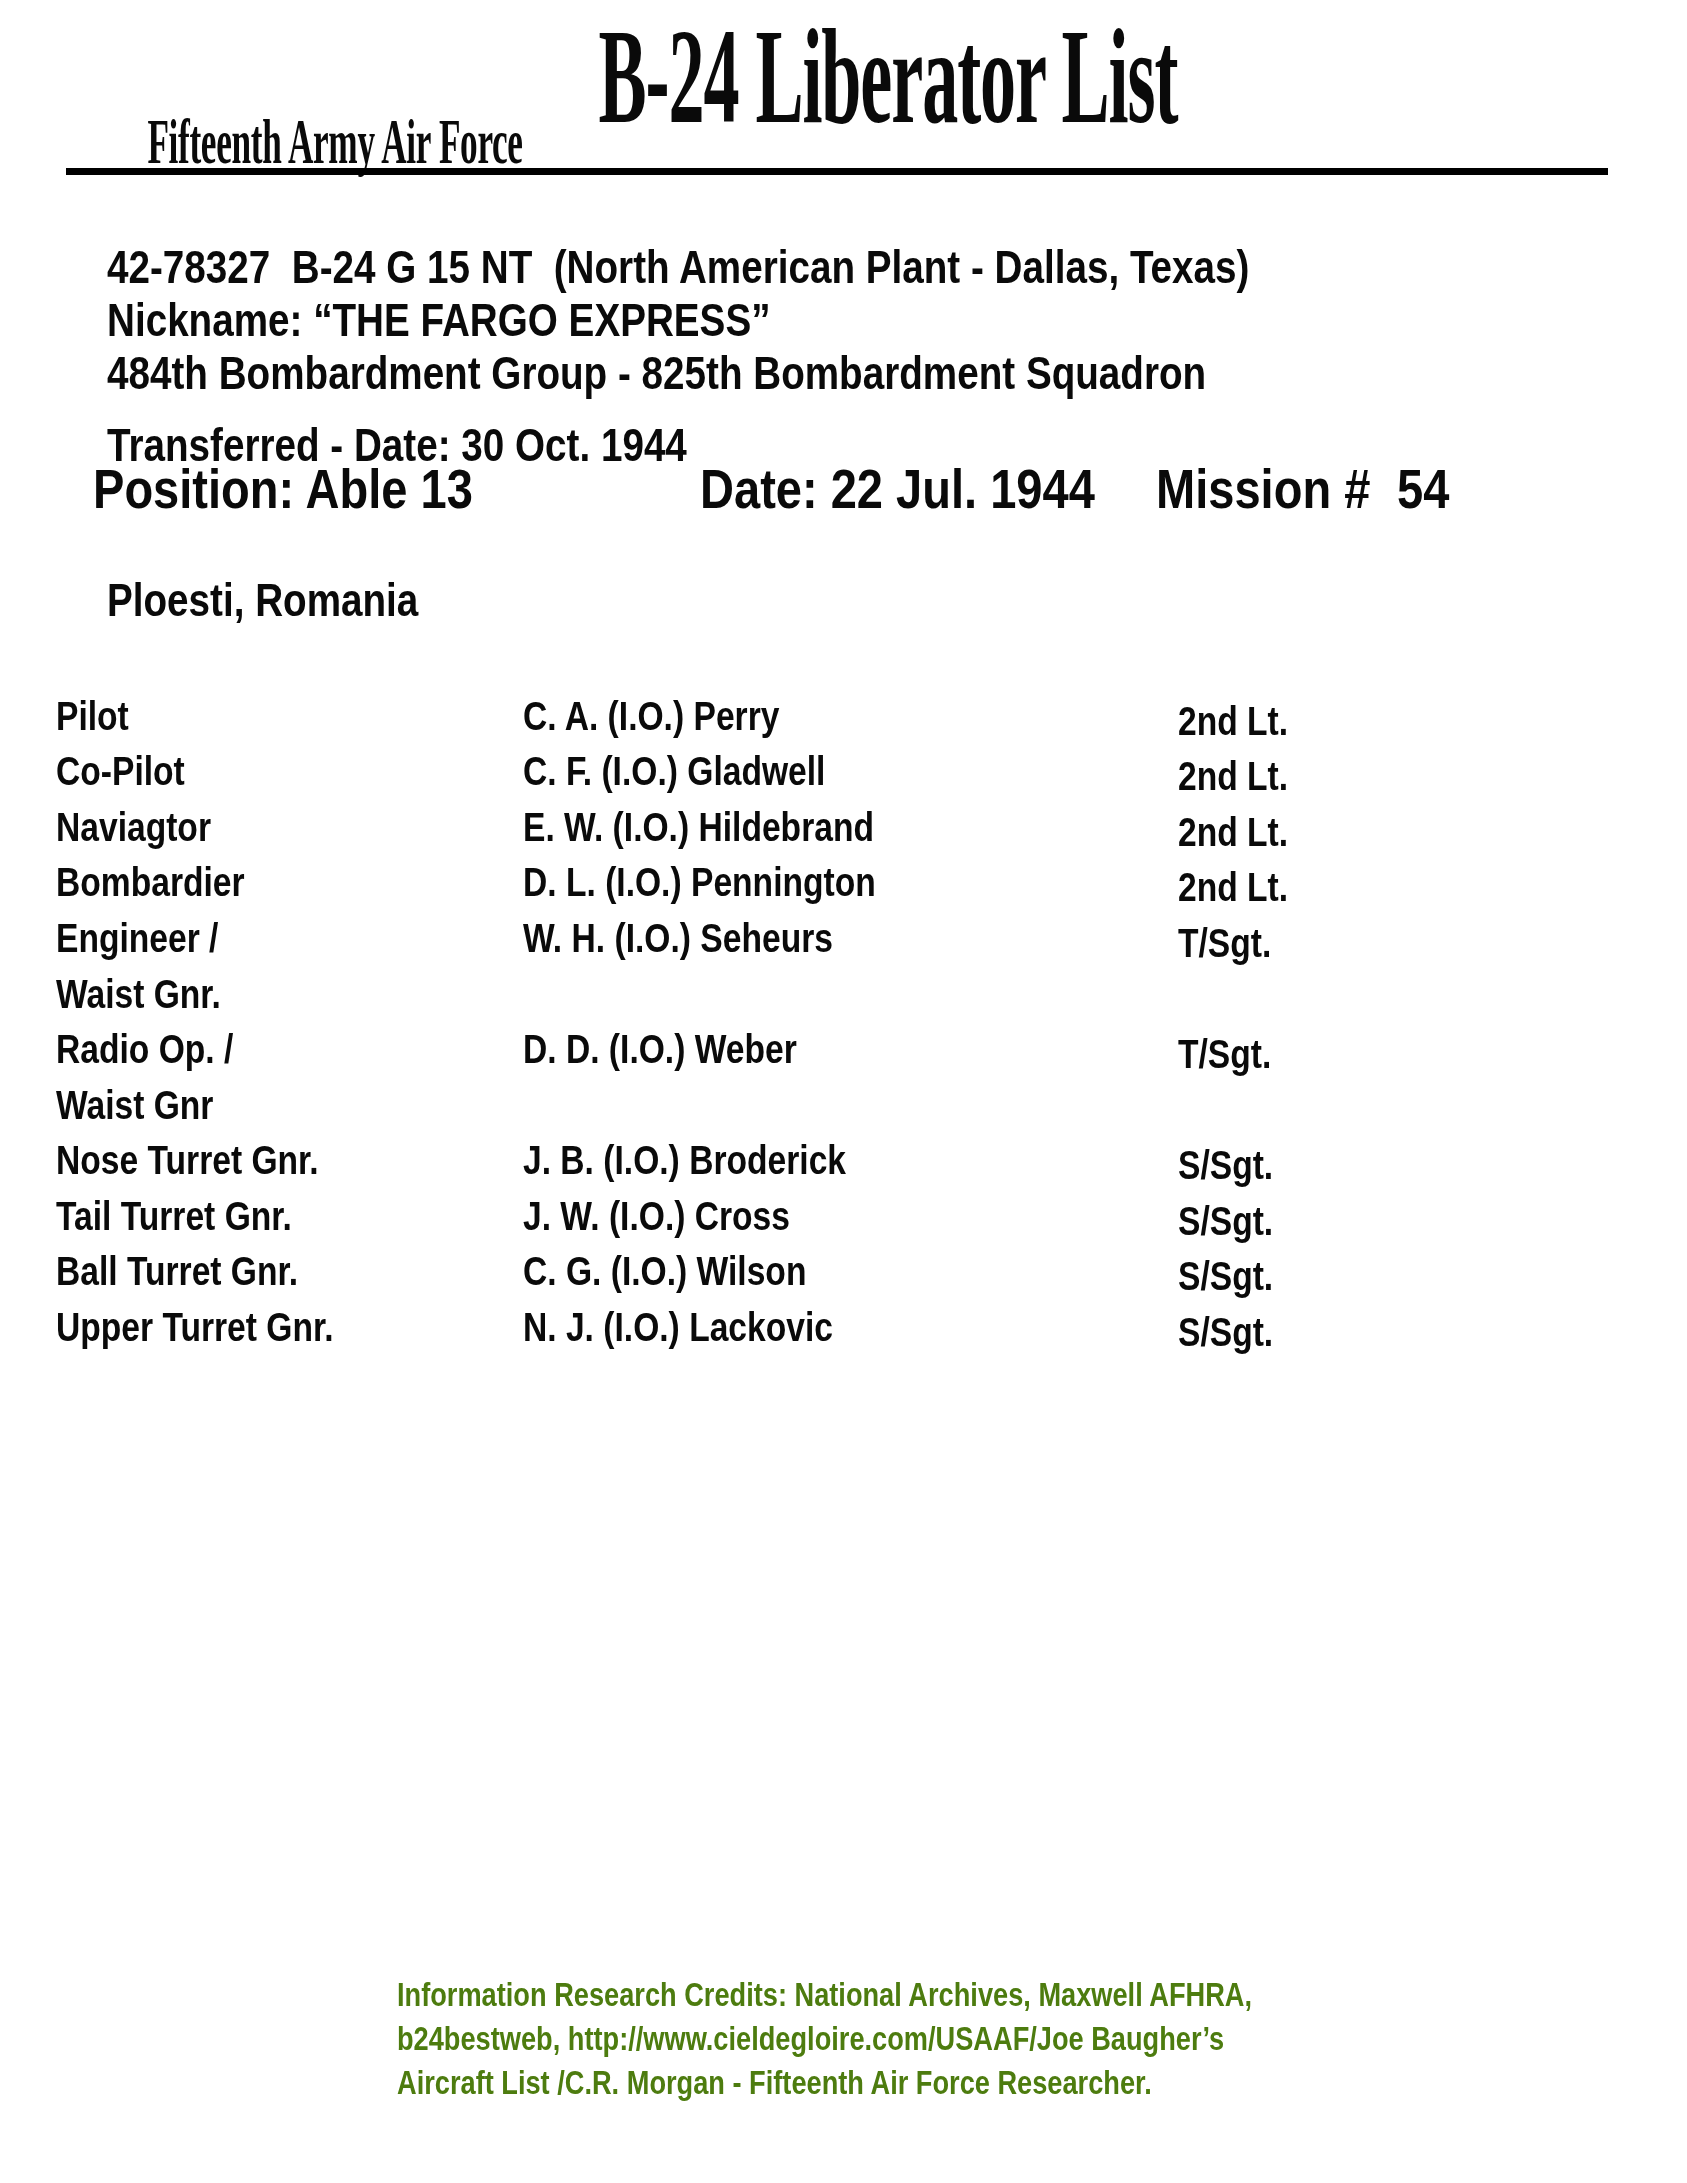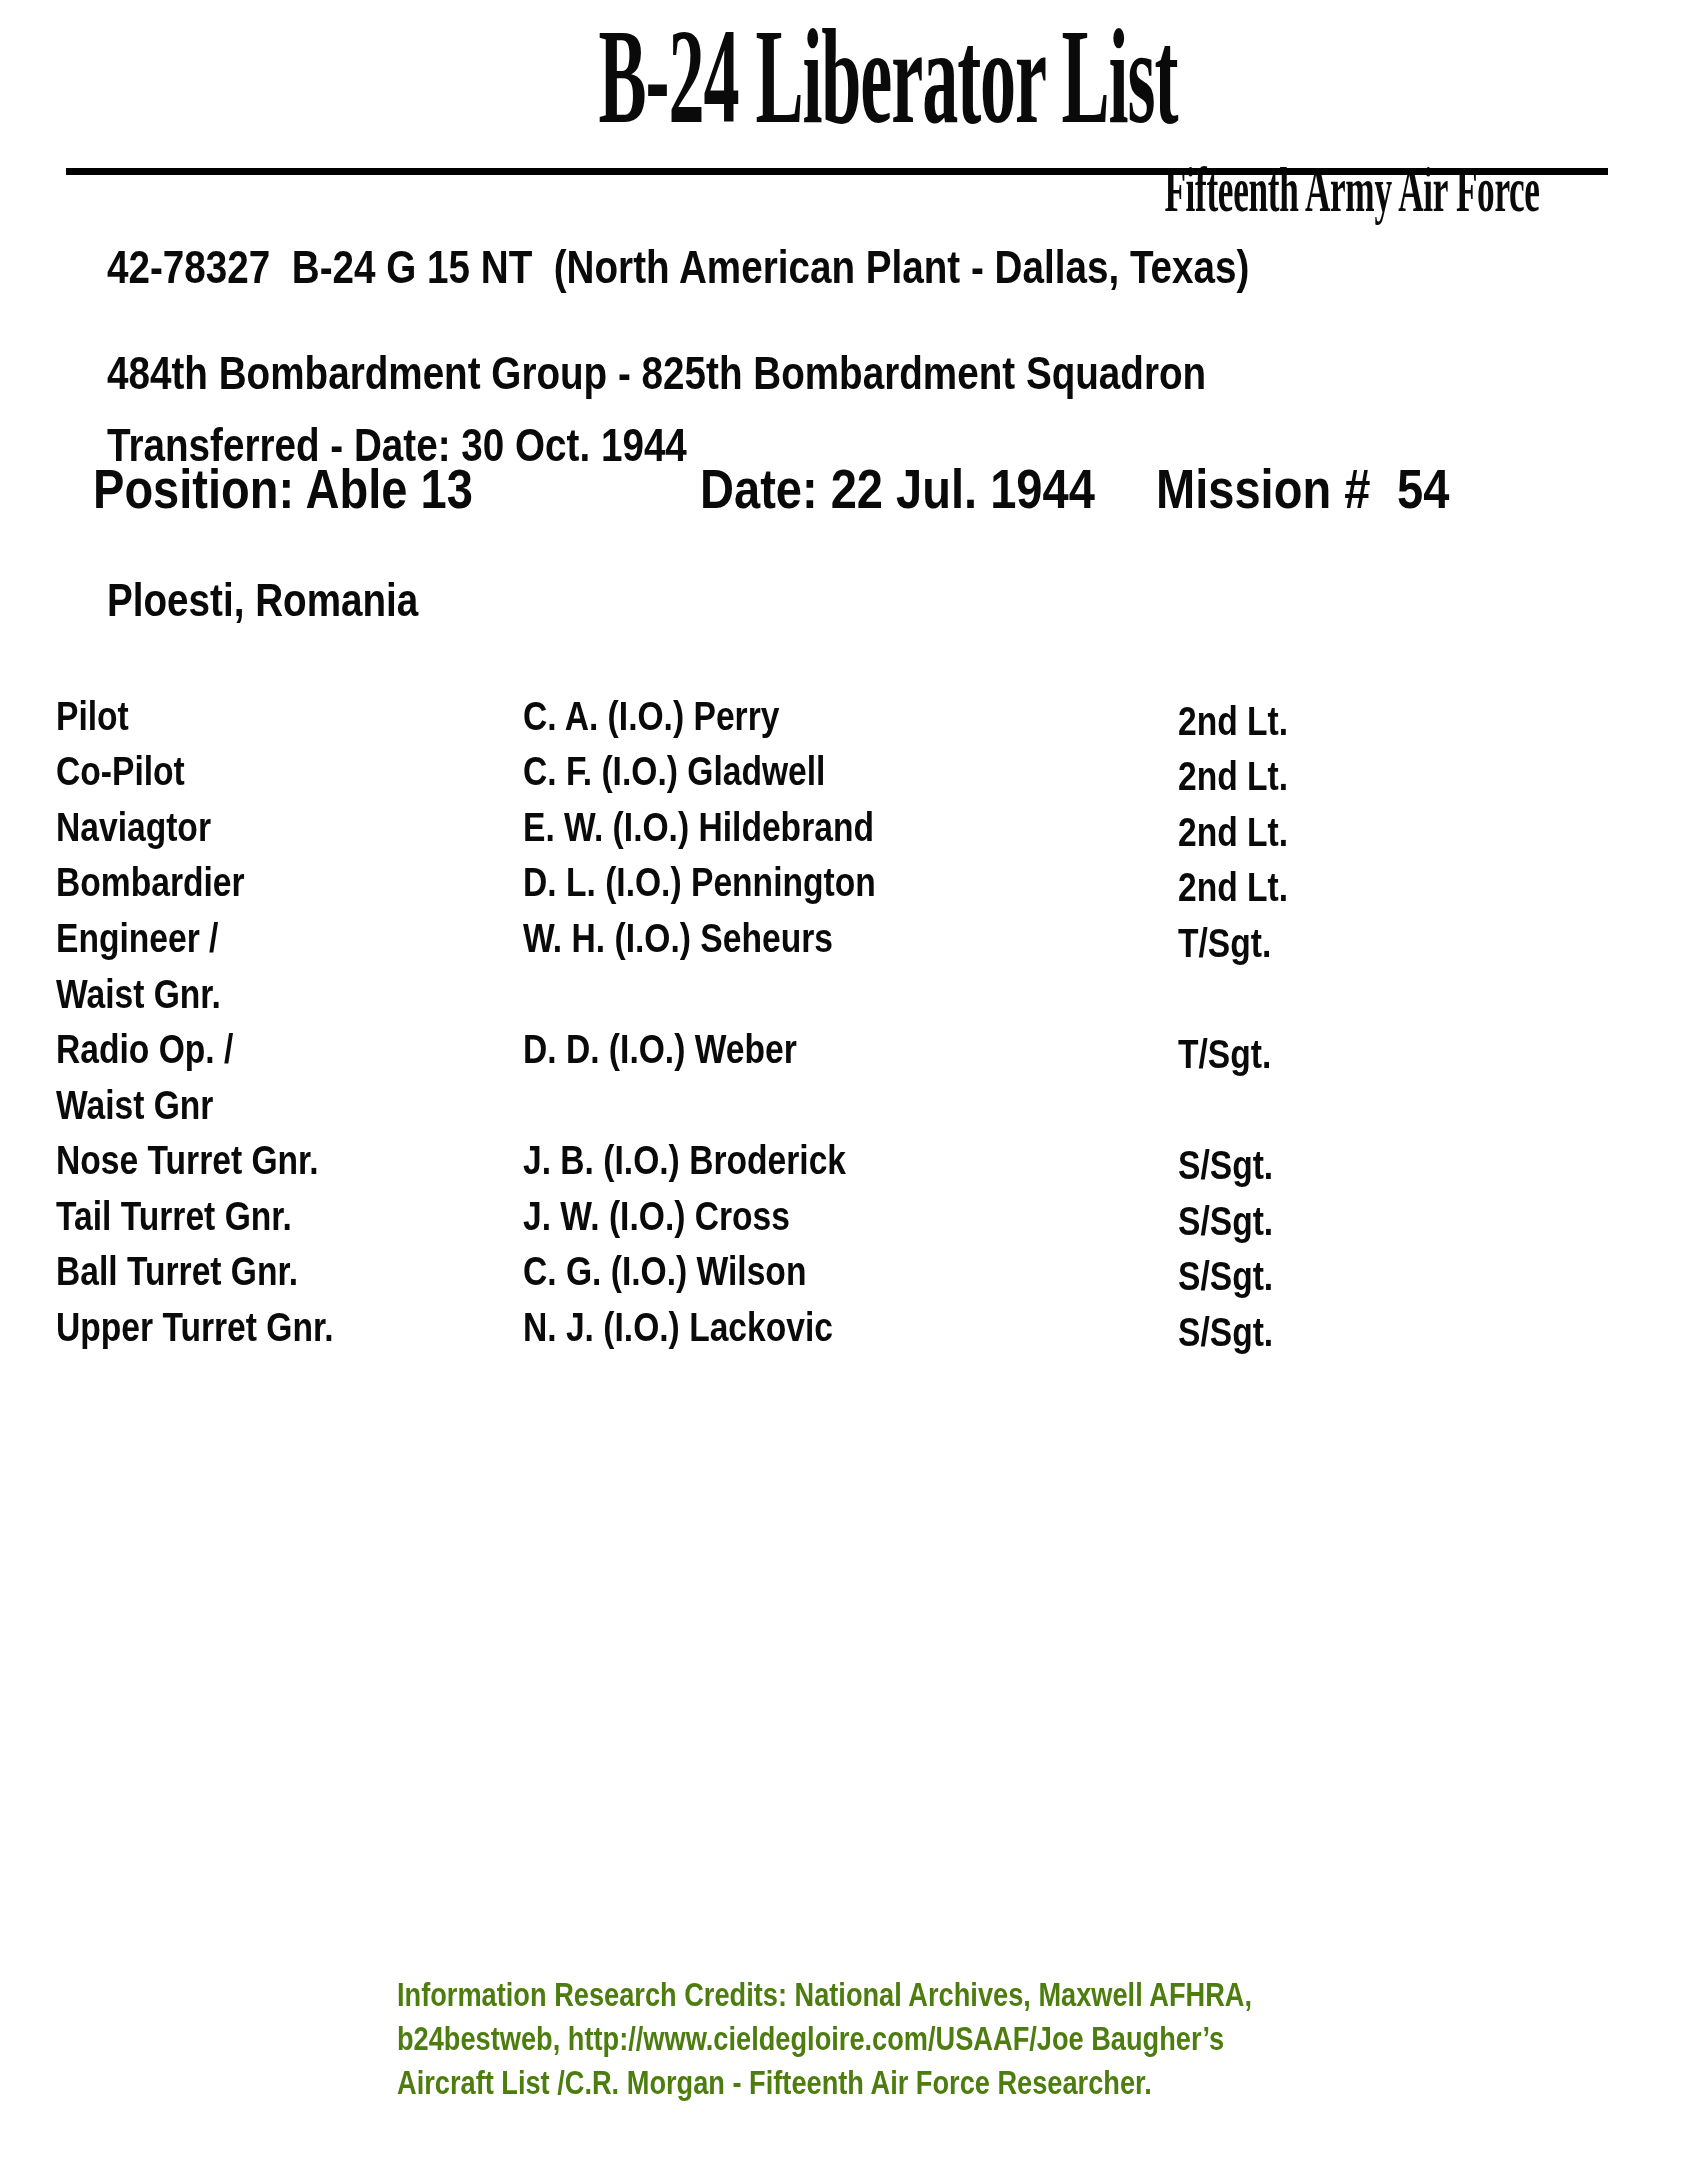--- a/index.html
+++ b/index.html
@@ -35,26 +35,25 @@
   .title-squeeze {
     display: inline-block;
     transform: scaleX(0.53);
     transform-origin: 50% 0;
     letter-spacing: -0.015em;
     white-space: pre;
   }
   .subtitle-wrap {
     position: absolute;
     top: 111px; left: 0; width: 100%;
-    text-align: right;
+    text-align: left;
     font-family: "Liberation Serif", serif;
     font-weight: 700;
     font-size: 63px;
     line-height: 1;
-    margin-top: 48px;
   }
   .subtitle-squeeze {
     display: inline-block;
     transform: scaleX(0.56);
     transform-origin: 50% 0;
     letter-spacing: -0.01em;
     white-space: pre;
   }
   .rule {
     position: absolute;
@@ -98,20 +97,23 @@
   <div class="title-wrap">
     <span class="title-squeeze">B-24 Liberator List</span>
   </div>
   <div class="subtitle-wrap">
     <span class="subtitle-squeeze">Fifteenth Army Air Force</span>
   </div>
   <div class="rule"></div>
 
   <div class="doc-line" style="top:188px">
     <span class="cnd">42-78327  B-24 G 15 NT  (North American Plant - Dallas, Texas)</span>
+  </div>
+  <div class="doc-line" style="top:241px">
+    <span class="cnd">Nickname: “THE FARGO EXPRESS”</span>
   </div>
   <div class="doc-line" style="top:294px">
     <span class="cnd">484th Bombardment Group - 825th Bombardment Squadron</span>
   </div>
   <div class="doc-line" style="top:366px">
     <span class="cnd">Transferred - Date: 30 Oct. 1944</span>
   </div>
 
   <div class="mission-line" style="top:466px">
     <span class="cnd" style="left:56px">Position: Able 13</span>

